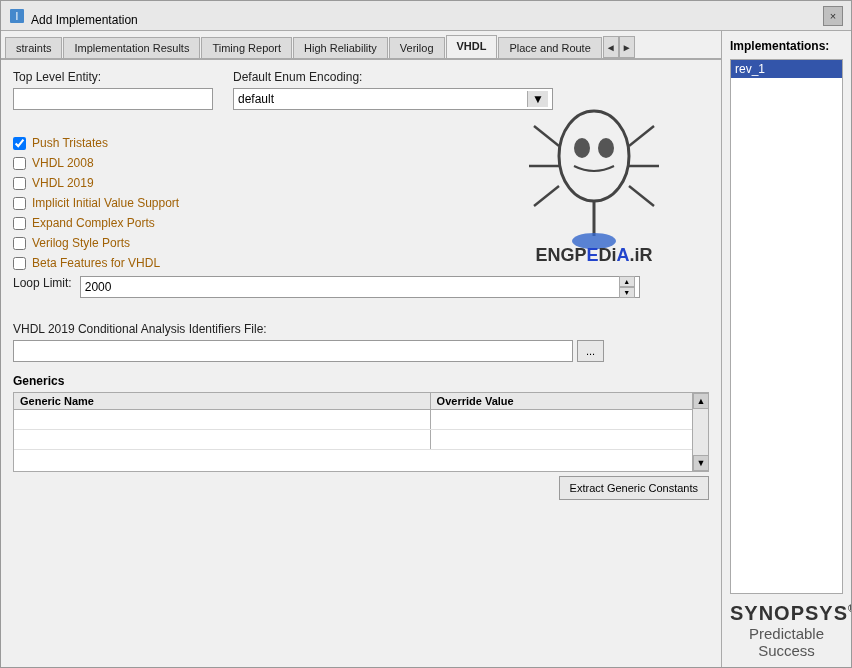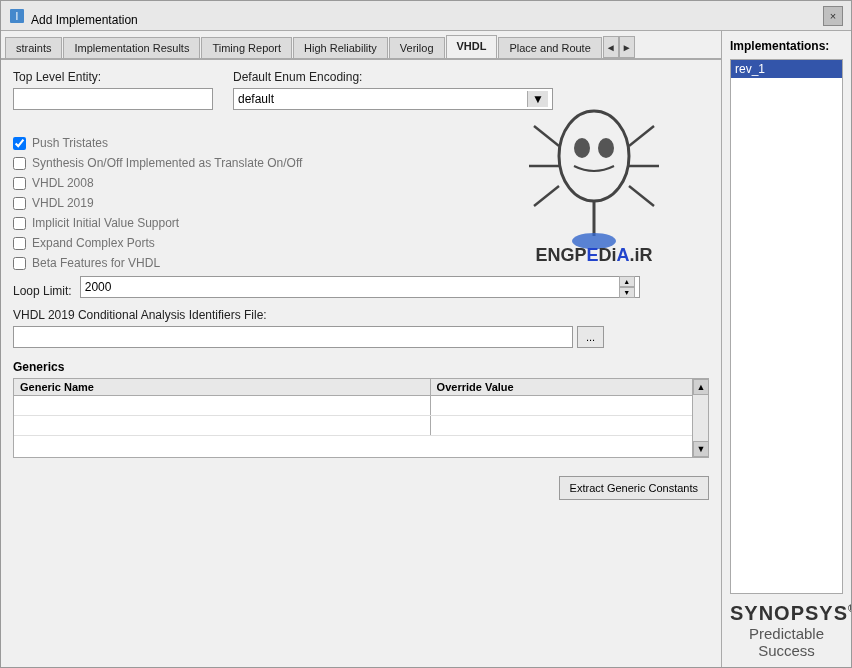--- a/index.html
+++ b/index.html
@@ -165,27 +165,27 @@
       gap: 6px;
       margin-bottom: 6px;
     }
     .checkbox-row input[type=checkbox] {
       width: 13px;
       height: 13px;
       cursor: pointer;
     }
     .checkbox-label {
       font-size: 12px;
-      color: #737373;
+      color: #a16207;
     }
     .loop-limit-row {
       display: flex;
-      align-items: flex-end;
+      align-items: flex-start;
       gap: 8px;
-      margin-bottom: 10px;
+      margin-bottom: 24px;
     }
     .loop-limit-label {
       font-size: 12px;
       color: #222;
     }
     .spinbox {
       height: 22px;
       border: 1px solid #999;
       background: white;
       font-size: 12px;
@@ -301,21 +301,20 @@
       justify-content: flex-end;
       margin-top: 4px;
     }
     .extract-button {
       height: 24px;
       border: 1px solid #999;
       background: #e8e8e8;
       padding: 0 10px;
       cursor: pointer;
       font-size: 11px;
-      margin-top: 14px;
     }
     .bottom-buttons {
       display: flex;
       justify-content: center;
       gap: 8px;
       padding: 8px;
       border-top: 1px solid #ccc;
     }
     .bottom-btn {
       height: 26px;
@@ -426,38 +425,38 @@
                 <div class="combo-arrow">▼</div>
               </div>
             </div>
           </div>
 
           <div class="checkbox-row">
             <input type="checkbox" id="cb0" checked="" style="">
             <label class="checkbox-label" for="cb0">Push Tristates</label>
           </div>
           <div class="checkbox-row">
-            <input type="checkbox" id="cb1" style="">
-            <label class="checkbox-label" for="cb1">Synthesis On/Off Implemented as Translate On/Off</label>
-          </div>
-          <div class="checkbox-row">
             <input type="checkbox" id="cb3" style="">
             <label class="checkbox-label" for="cb3">VHDL 2008</label>
           </div>
           <div class="checkbox-row">
             <input type="checkbox" id="cb4" style="">
             <label class="checkbox-label" for="cb4">VHDL 2019</label>
           </div>
           <div class="checkbox-row">
             <input type="checkbox" id="cb5" style="">
             <label class="checkbox-label" for="cb5">Implicit Initial Value Support</label>
           </div>
           <div class="checkbox-row">
             <input type="checkbox" id="cb6" style="">
             <label class="checkbox-label" for="cb6">Expand Complex Ports</label>
+          </div>
+          <div class="checkbox-row">
+            <input type="checkbox" id="cb7" style="">
+            <label class="checkbox-label" for="cb7">Verilog Style Ports</label>
           </div>
           <div class="checkbox-row">
             <input type="checkbox" id="cb8" style="">
             <label class="checkbox-label" for="cb8">Beta Features for VHDL</label>
           </div>
 
           <div class="loop-limit-row">
             <span class="loop-limit-label">Loop Limit:</span>
             <div class="spinbox">
               <input type="text" style="border: none; outline: none; font-size: 12px; width: 100%; background: transparent;" value="2000">

